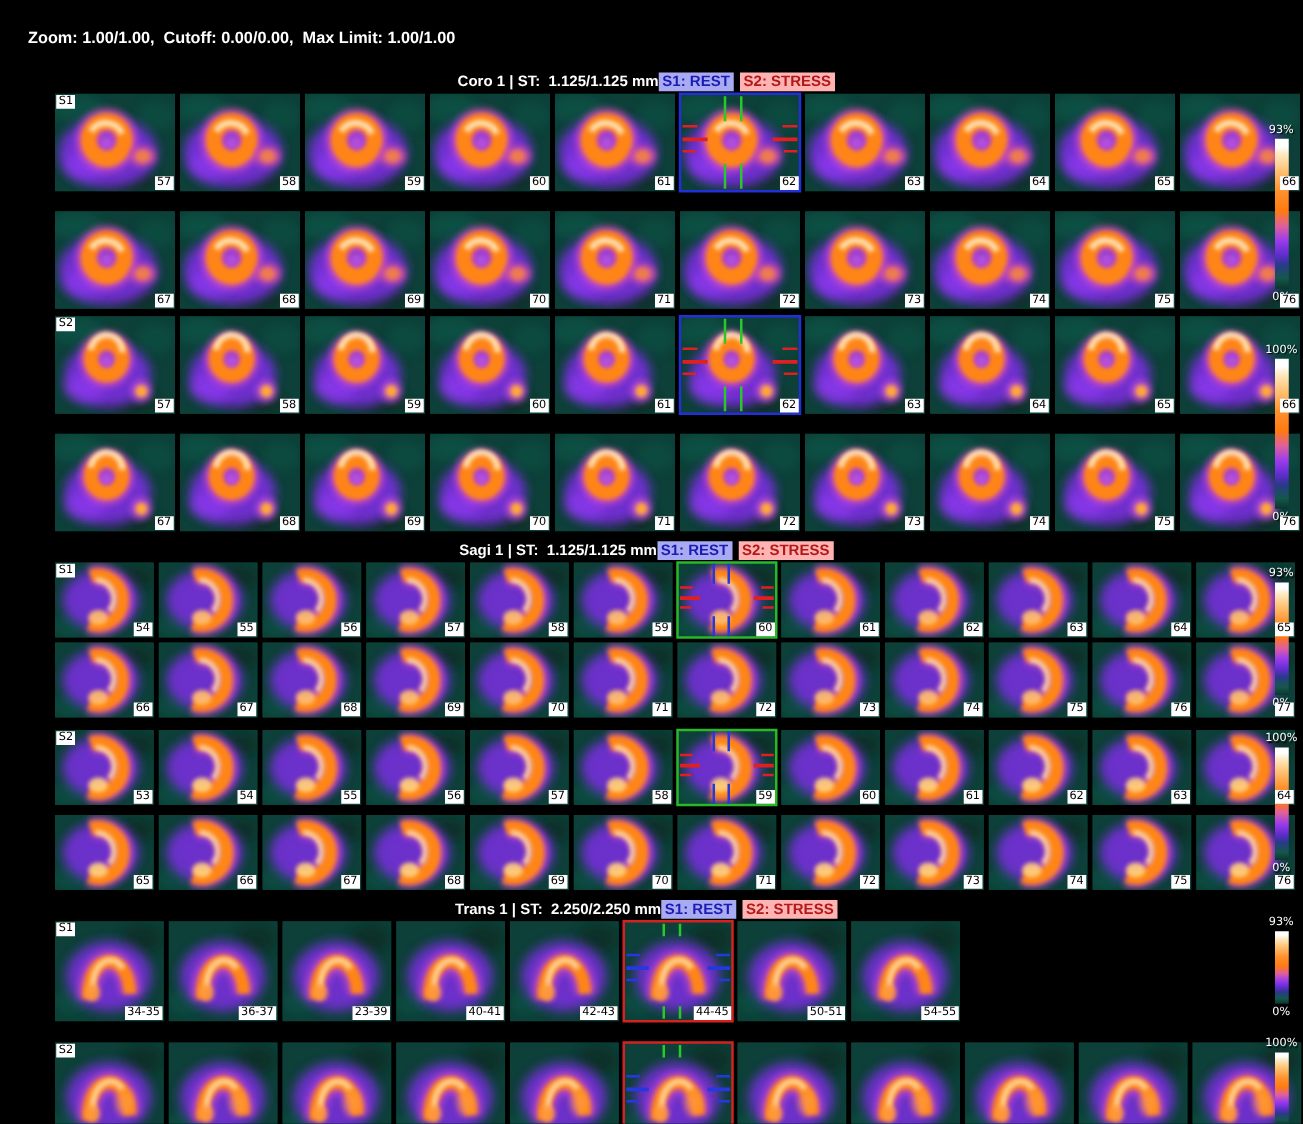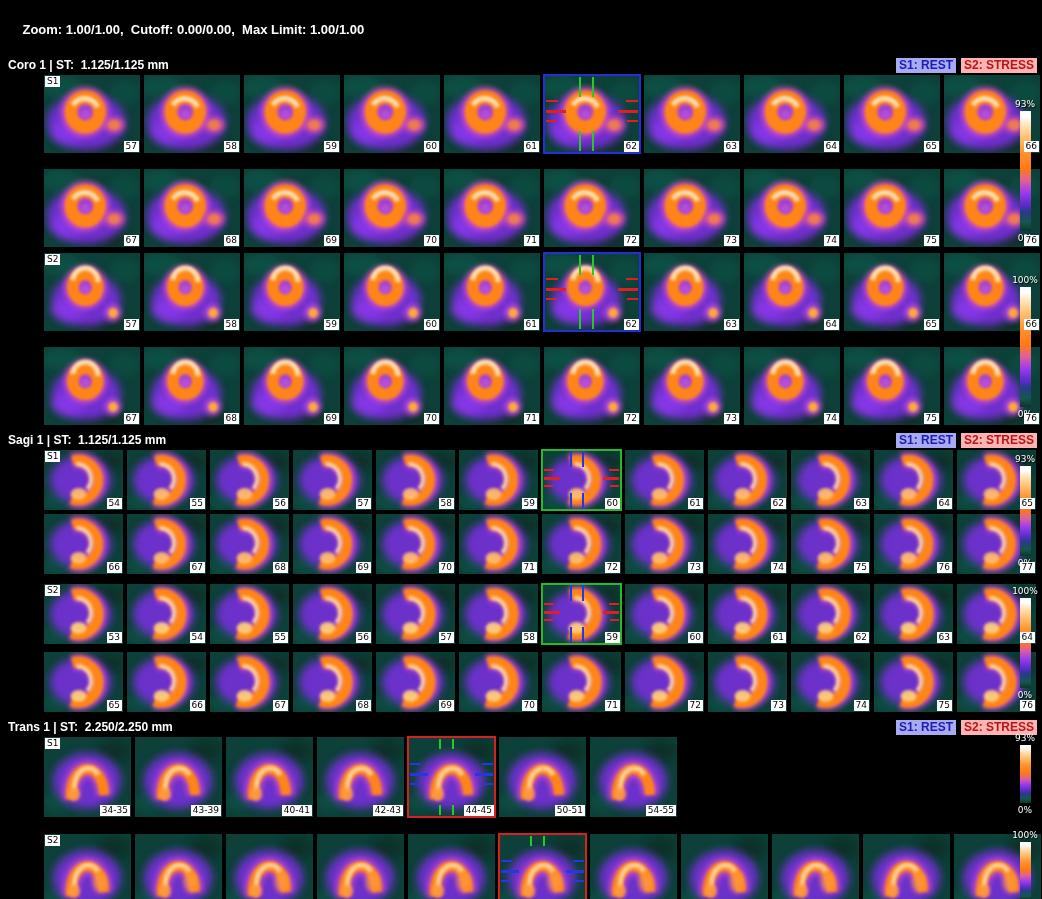--- a/index.html
+++ b/index.html
@@ -1,21 +1,21 @@
 <!DOCTYPE html>
 <html><head>
 <meta charset="utf-8">
 <style>
   html,body{margin:0;padding:0;background:#000;}
   .app{position:relative;width:1042px;height:899px;background:#000;overflow:hidden;
        font-family:"Liberation Sans",sans-serif;}
   .topbar{padding:7px 0 5px 8px;color:#fff;font-weight:bold;font-size:13px;white-space:pre;}
   .section + .section{margin-top:7px;}
-  .section-header{display:flex;justify-content:space-between;align-items:center;
-       height:16px;padding:0 5px 2px 8px;}
+  .section-header{display:flex;justify-content:center;align-items:center;
+       height:16px;padding:0 16px 2px 8px;}
   .section-title{color:#fff;font-weight:bold;font-size:12px;white-space:pre;}
   .chips{display:flex;gap:5px;}
   .chip{font-size:12px;font-weight:bold;padding:0 3px;line-height:15px;white-space:pre;}
   .rows{position:relative;margin-left:8px;width:1034px;padding-left:36px;}
   .row{display:flex;gap:4px;}
   .thumb{position:relative;flex:0 0 auto;background:#0c4038;}
   .thumb svg{display:block;width:100%;height:100%;}
   .thumb.hl{outline:2px solid #2230d8;outline-offset:-1px;z-index:2;}
   .lbl{position:absolute;background:#fff;color:#000;font-family:"DejaVu Sans",sans-serif;
        font-size:9px;line-height:11px;padding:0 2px;z-index:5;}
@@ -1490,21 +1490,35 @@
       <rect width="87" height="80" fill="#0c4038"></rect>
       <ellipse cx="70" cy="14" rx="16" ry="11" fill="#082a24" opacity="0.7" filter="url(#f5)"></ellipse>
       <ellipse cx="14" cy="64" rx="14" ry="10" fill="#0f5e4f" opacity="0.45" filter="url(#f5)"></ellipse>
       <ellipse cx="43" cy="44" rx="34" ry="28" fill="#7a2ee0" opacity="0.88" filter="url(#f5)"></ellipse>
       <path d="M 27 62 C 25 24 59 22 60 58" fill="none" stroke="#d84fc0" stroke-width="17" opacity="0.7" filter="url(#f3)"></path>
       <path d="M 27 62 C 25 24 59 22 60 58" fill="none" stroke="#ff8518" stroke-width="10" filter="url(#f2)"></path>
       <path d="M 30 54 C 30 29 49 26 54 38" fill="none" stroke="#ffdca6" stroke-width="4.5" opacity="0.9" filter="url(#f2)"></path>
       <ellipse cx="30" cy="57" rx="6" ry="7" fill="#ff9c3c" opacity="0.85" filter="url(#f2)"></ellipse>
 
     </svg>
-              <span class="lbl num">43-39</span>
+              <span class="lbl num">36-37</span>
+            </div>
+            <div class="thumb" style="width: 87px; height: 80px;">
+              <svg viewBox="0 0 87 80" preserveAspectRatio="none">
+      <rect width="87" height="80" fill="#0c4038"></rect>
+      <ellipse cx="70" cy="14" rx="16" ry="11" fill="#082a24" opacity="0.7" filter="url(#f5)"></ellipse>
+      <ellipse cx="14" cy="64" rx="14" ry="10" fill="#0f5e4f" opacity="0.45" filter="url(#f5)"></ellipse>
+      <ellipse cx="43" cy="44" rx="34" ry="28" fill="#7a2ee0" opacity="0.88" filter="url(#f5)"></ellipse>
+      <path d="M 27 62 C 25 24 59 22 60 58" fill="none" stroke="#d84fc0" stroke-width="17" opacity="0.7" filter="url(#f3)"></path>
+      <path d="M 27 62 C 25 24 59 22 60 58" fill="none" stroke="#ff8518" stroke-width="10" filter="url(#f2)"></path>
+      <path d="M 30 54 C 30 29 49 26 54 38" fill="none" stroke="#ffdca6" stroke-width="4.5" opacity="0.9" filter="url(#f2)"></path>
+      <ellipse cx="30" cy="57" rx="6" ry="7" fill="#ff9c3c" opacity="0.85" filter="url(#f2)"></ellipse>
+
+    </svg>
+              <span class="lbl num">23-39</span>
             </div>
             <div class="thumb" style="width: 87px; height: 80px;">
               <svg viewBox="0 0 87 80" preserveAspectRatio="none">
       <rect width="87" height="80" fill="#0c4038"></rect>
       <ellipse cx="70" cy="14" rx="16" ry="11" fill="#082a24" opacity="0.7" filter="url(#f5)"></ellipse>
       <ellipse cx="14" cy="64" rx="14" ry="10" fill="#0f5e4f" opacity="0.45" filter="url(#f5)"></ellipse>
       <ellipse cx="43" cy="44" rx="34" ry="28" fill="#7a2ee0" opacity="0.88" filter="url(#f5)"></ellipse>
       <path d="M 27 62 C 25 24 59 22 60 58" fill="none" stroke="#d84fc0" stroke-width="17" opacity="0.7" filter="url(#f3)"></path>
       <path d="M 27 62 C 25 24 59 22 60 58" fill="none" stroke="#ff8518" stroke-width="10" filter="url(#f2)"></path>
       <path d="M 30 54 C 30 29 49 26 54 38" fill="none" stroke="#ffdca6" stroke-width="4.5" opacity="0.9" filter="url(#f2)"></path>

